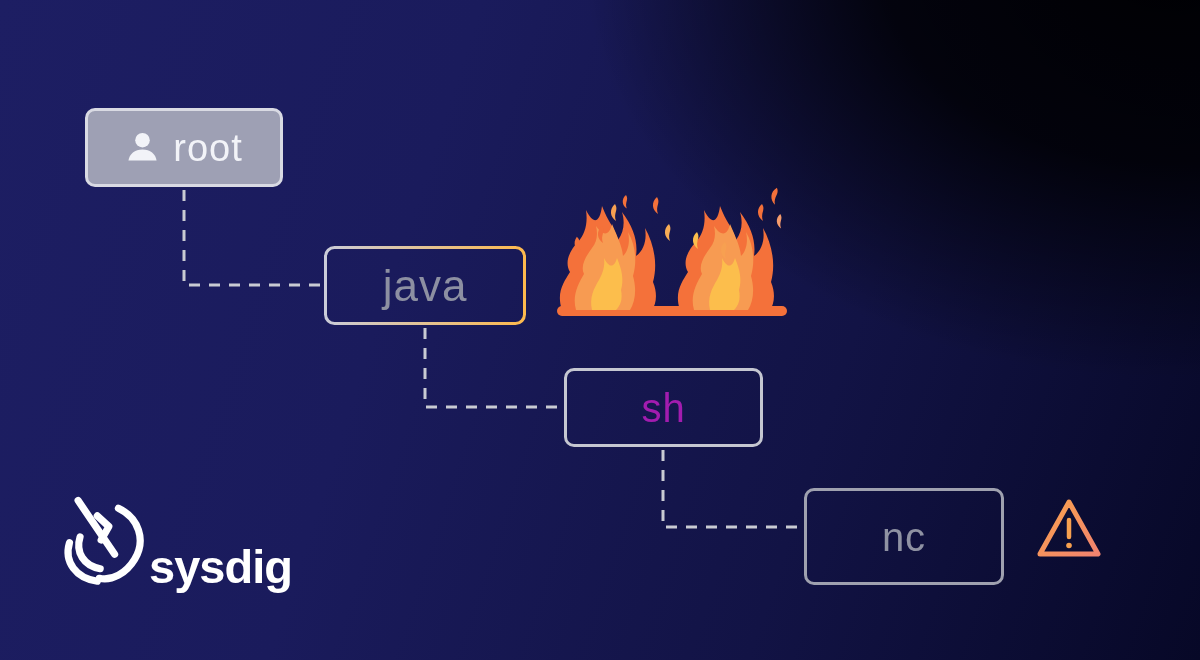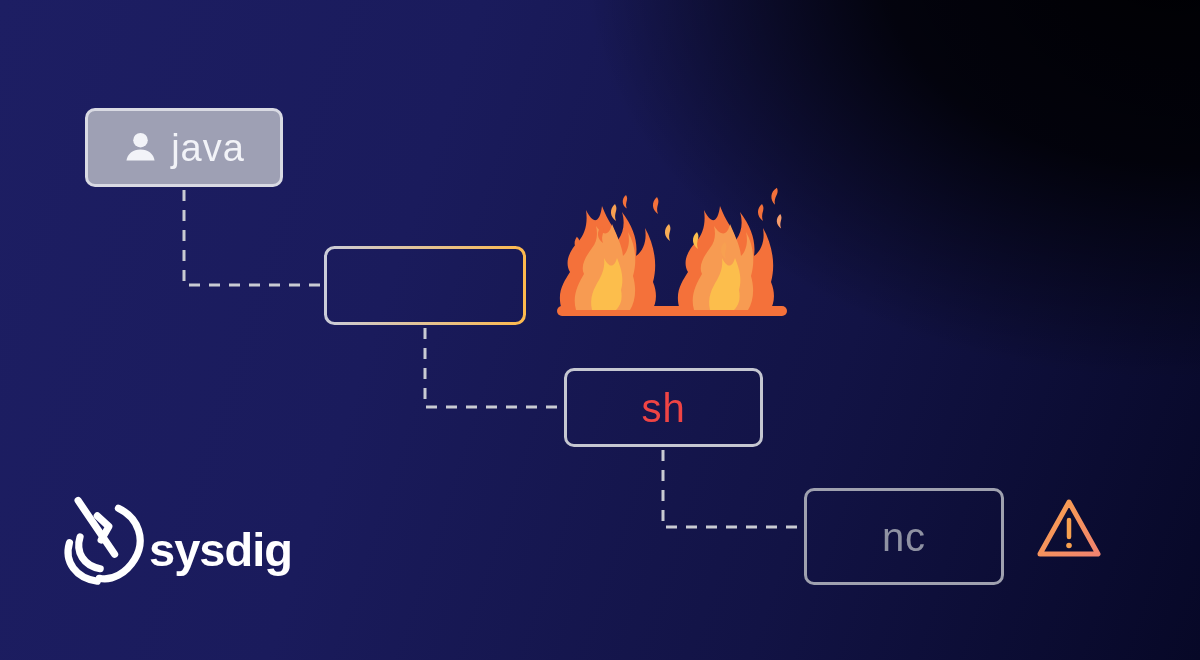--- a/index.html
+++ b/index.html
@@ -17,30 +17,30 @@
     border-radius:10px;box-sizing:border-box;letter-spacing:1px;
   }
   .node-root{
     left:85px;top:108px;width:198px;height:79px;
     background:#9ea0b4;border:3px solid #d9dae3;gap:13px;
     color:#f2f3f8;font-size:38px;
   }
   .node-java{left:324px;top:246px;width:202px;height:79px;color:#8d90a2;font-size:44px;}
   .node-sh{
     left:564px;top:368px;width:199px;height:79px;
-    border:3px solid #c5c7d1;color:#ef4444;font-size:40px;
+    border:3px solid #c5c7d1;color:#a21caf;font-size:40px;
   }
   .node-nc{
     left:804px;top:488px;width:200px;height:97px;
     border:3px solid #9fa1af;color:#8f92a3;font-size:40px;
   }
   .node .label{line-height:1;}
   .fire{position:absolute;left:552px;top:182px;}
   .warning{position:absolute;left:1030px;top:492px;}
-  .logo{position:absolute;left:57px;top:494px;display:flex;align-items:flex-start;}
+  .logo{position:absolute;left:57px;top:494px;display:flex;align-items:center;}
   .logo-mark{display:block;}
   .logo-word{
     margin-left:-4px;margin-top:32px;color:#ffffff;
     font-size:47px;font-weight:800;letter-spacing:-1px;line-height:1;
   }
 </style>
 </head>
 <body>
 
 <div class="canvas">
@@ -58,23 +58,26 @@
       <path d="M663,450 V527 H802"></path>
     </g>
     <rect x="325.5" y="247.5" width="199" height="76" rx="9" fill="none" stroke="url(#javaGrad)" stroke-width="3"></rect>
   </svg>
 
   <div class="node node-root">
     <svg width="35" height="33" viewBox="0 0 36 34">
       <circle cx="18" cy="9.5" r="7.5" fill="#f2f3f8"></circle>
       <path d="M18,19 C10,19 4.5,23.5 3.5,30.5 L32.5,30.5 C31.5,23.5 26,19 18,19 Z" fill="#f2f3f8"></path>
     </svg>
+    <span class="label">root</span>
+  </div>
+
+  <div class="node node-java">
     <span class="label">java</span>
   </div>
-
 
   <div class="node node-sh">
     <span class="label">sh</span>
   </div>
 
   <div class="node node-nc">
     <span class="label">nc</span>
   </div>
 
   <svg class="fire" width="240" height="136" viewBox="0 0 240 136">

